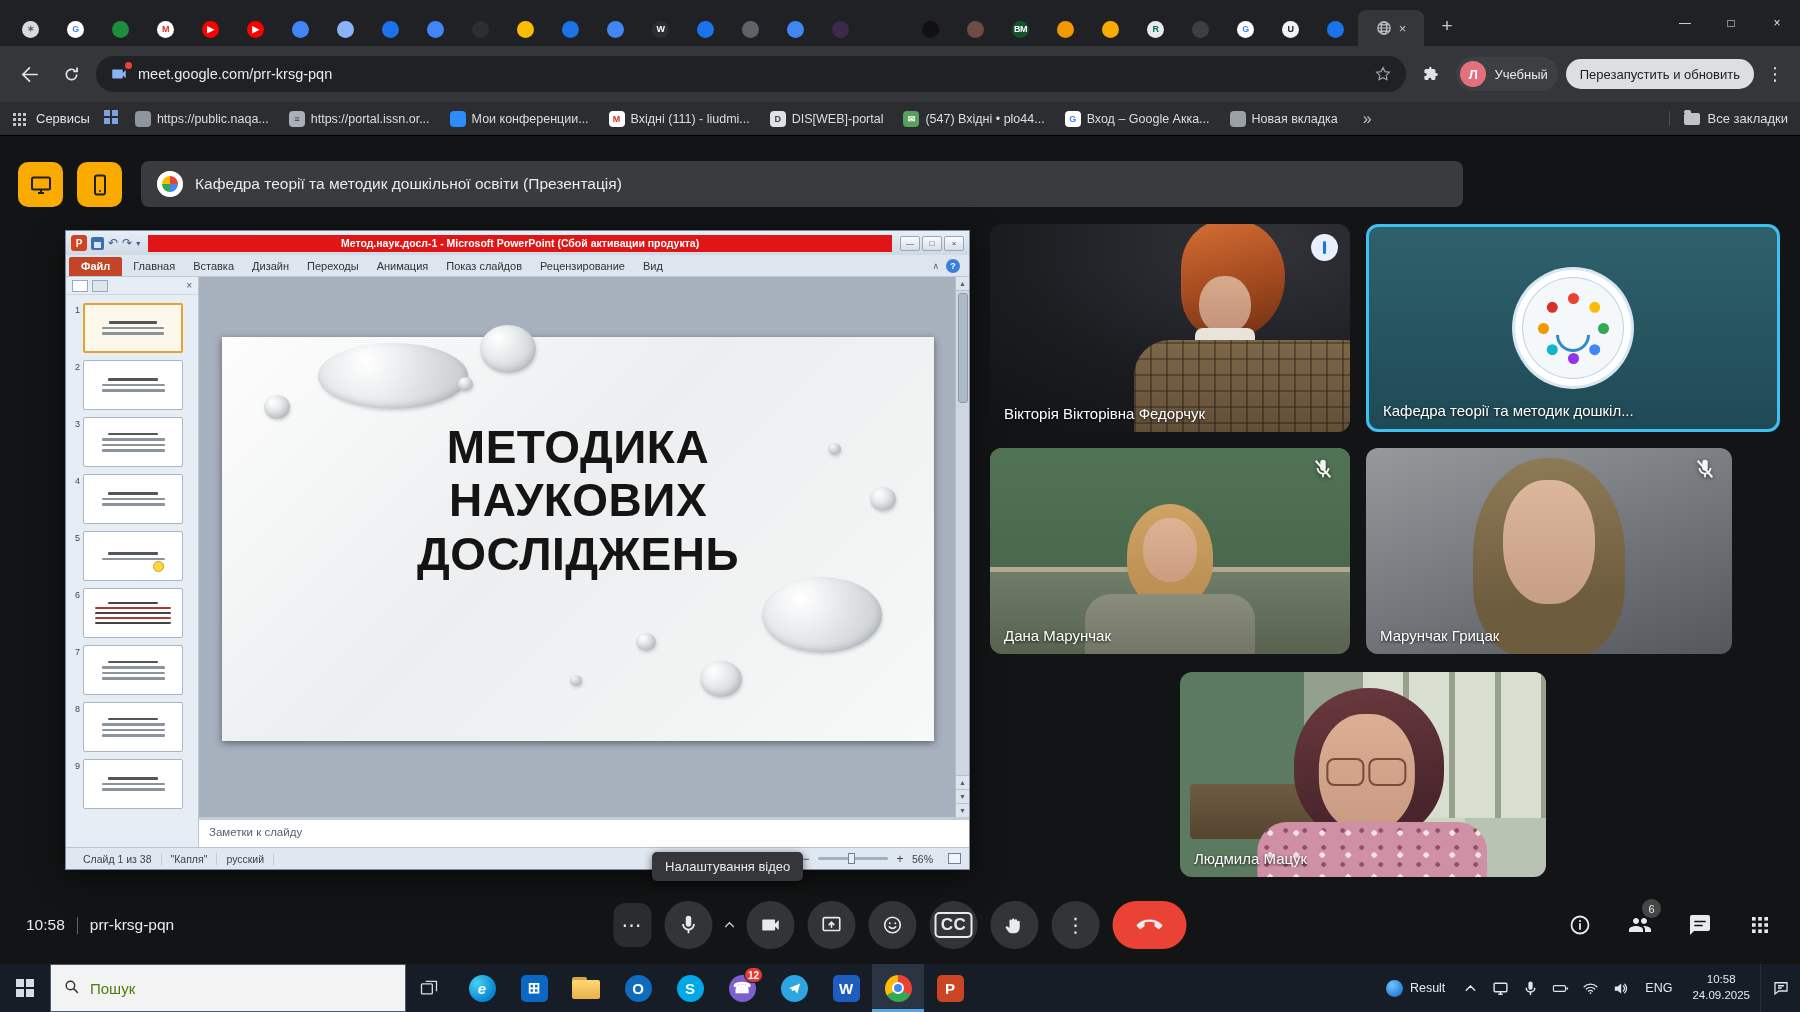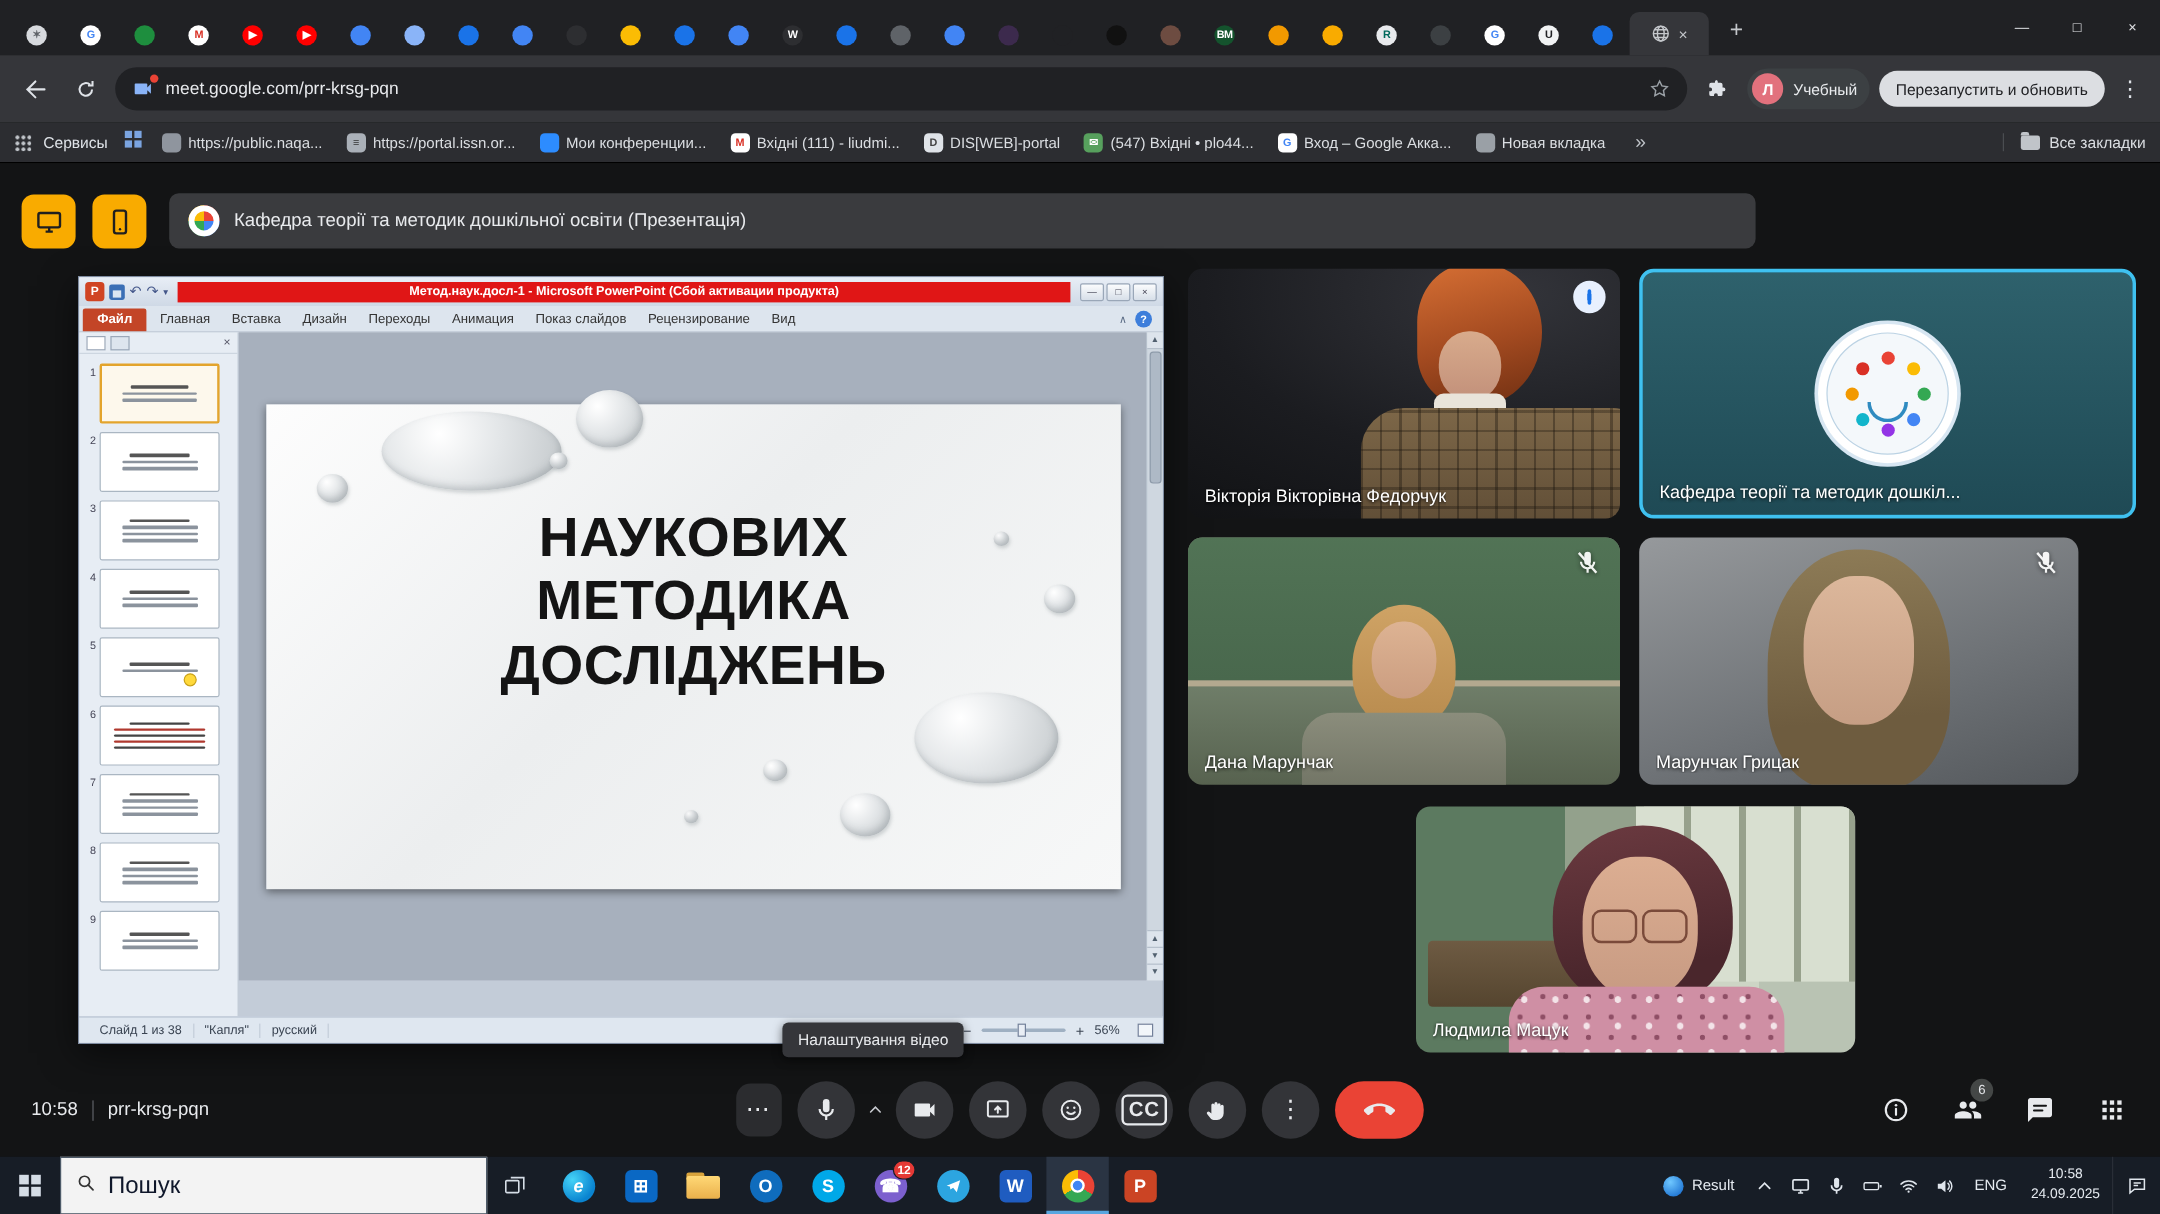--- a/index.html
+++ b/index.html
@@ -189,21 +189,21 @@
 .zpct{width:30px;}
 .fitbtn{width:13px;height:11px;border:1px solid #72809a;background:#f2f6fa;}
 
 
 .taskbar{position:absolute;left:0;right:0;bottom:0;height:48px;background:#171d26;display:flex;align-items:center;z-index:50;}
 .startbtn{width:50px;height:48px;display:flex;align-items:center;justify-content:center;}
 .winlogo{display:grid;grid-template-columns:8px 8px;grid-template-rows:8px 8px;gap:1.5px;}
 .winlogo i{background:#d5dde6;}
 .searchbox{width:356px;height:48px;background:#f3f3f3;border:1px solid #4d5a68;display:flex;align-items:center;gap:10px;padding:0 12px;}
 .searchbox svg{width:17px;height:17px;color:#333;}
-.searchtext{font-size:20px;color:#0f172a;}
+.searchtext{font-size:15px;color:#4d7c0f;}
 .tvbtn{width:46px;height:48px;display:flex;align-items:center;justify-content:center;color:#d5dde6;}
 .tvbtn svg{width:20px;height:20px;}
 #apps{display:flex;height:48px;margin-left:4px;}
 .tslot{width:52px;height:48px;display:flex;align-items:center;justify-content:center;position:relative;}
 .tslot.active{background:#2a3443;box-shadow:inset 0 -3px 0 #58a6e0;}
 .appic{width:27px;height:27px;display:flex;align-items:center;justify-content:center;color:#fff;font-weight:700;font-size:15px;border-radius:50%;}
 .appic.square{border-radius:5px;}
 .edgeic{background:radial-gradient(circle at 30% 30%,#45d3f7,#0a84d0 70%);font-style:italic;}
 .tgic{background:#2ca5e0;}
 .tgic svg{width:15px;height:15px;}
@@ -567,35 +567,36 @@
             <i class="bub b2"></i>
             <i class="bub b3"></i>
             <i class="bub b4"></i>
             <i class="bub b5"></i>
             <i class="bub b6"></i>
             <i class="bub b7"></i>
             <i class="bub b8"></i>
             <i class="bub b9"></i>
             <i class="bub b10"></i>
             <div class="slide-text" id="slidelines">
+                <div class="sline">МЕТОДИКА</div>
                 <div class="sline">НАУКОВИХ</div>
-                <div class="sline">МЕТОДИКА</div>
                 <div class="sline">ДОСЛІДЖЕНЬ</div>
               </div>
           </div>
         </div>
         <div class="pp-scroll">
           <span class="sarr">▲</span>
           <span class="sthumb"></span>
           <span class="sgroup">
             <span class="sarr">▲</span>
             <span class="sarr">▼</span>
             <span class="sarr">▼</span>
           </span>
         </div>
+        <div class="pp-notes">Заметки к слайду</div>
       </div>
       <div class="pp-status">
         <div id="ppsegs" style="display:flex;align-items:center;">
             <span class="pseg">Слайд 1 из 38</span>
             <span class="pseg">"Капля"</span>
             <span class="pseg">русский</span>
           </div>
         <div class="pp-status-right">
           <span class="vicon"></span>
           <span class="vicon"></span>

